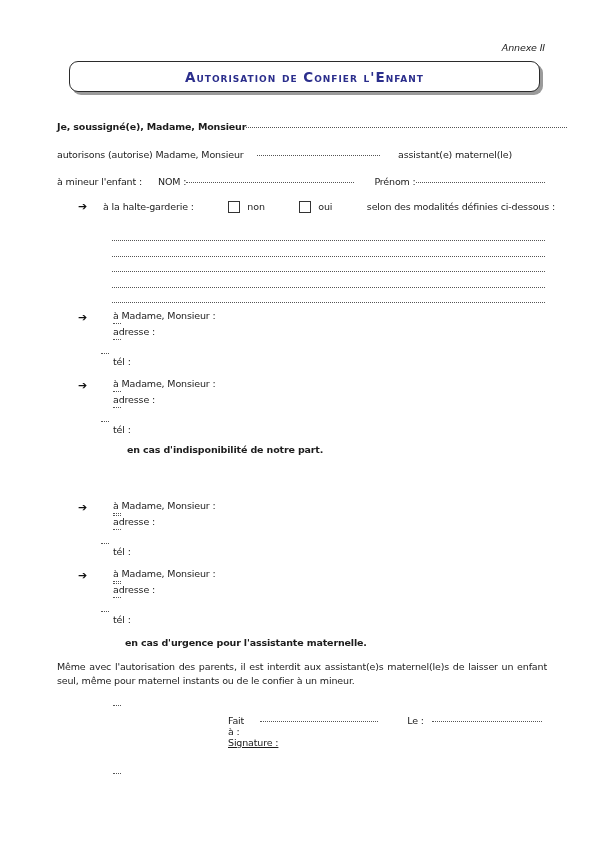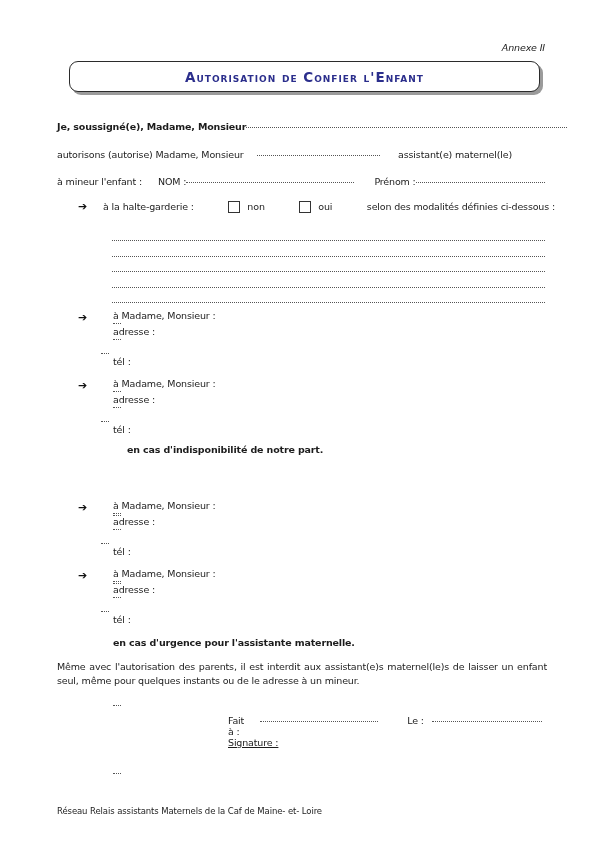--- a/index.html
+++ b/index.html
@@ -55,21 +55,21 @@
   .contact-block { left:78px; width:477px; }
   .contact-block .arrow { position:absolute; left:0; top:1px; }
   .cb-content { margin-left:35px; }
   .cb-content .row { height:16px;flex-direction:column; }
   .cb-content .cont { height:14px; }
   .cb-content .cont .dots { margin-left:-12px; }
   .tel-dots { flex:0 0 150px; }
   .b1 { top:310px; } .b2 { top:378px; } .b3 { top:500px; } .b4 { top:568px; }
 
   .note1 { top:444px; left:113px;margin-left:14px; }
-  .note2 { top:637px; left:113px; }
+  .note2 { top:637px; left:125px; }
 
   
   .legal { top:660px; left:57px; width:490px; text-align:justify; line-height:14.2px; }
 
   
   .faitle { top:715px; left:228px; width:312px; }
   .faitle .fait-dots { flex:0 0 118px; margin-left:16px; }
   .faitle .le-lbl { margin-left:29px; white-space:nowrap; }
   .faitle .le-dots { flex:0 0 110px; margin-left:8px; }
   .sig { top:737px; left:228px;text-decoration:underline; }
@@ -213,26 +213,25 @@
         </div>
       <div class="row">
           <span>tél :</span>
           <span class="dots tel-dots"></span>
         </div>
     </div>
   </div>
 
   <div class="abs bold note2">en cas d'urgence pour l'assistante maternelle.</div>
 
-  <div class="abs legal">Même avec l'autorisation des parents, il est interdit aux assistant(e)s maternel(le)s de laisser un enfant seul, même pour quelques instants ou de le adresse à un mineur.</div>
+  <div class="abs legal">Même avec l'autorisation des parents, il est interdit aux assistant(e)s maternel(le)s de laisser un enfant seul, même pour maternel instants ou de le confier à un mineur.</div>
 
   <div class="abs row faitle">
     <span>Fait à :</span>
     <span class="dots fait-dots"></span>
     <span class="le-lbl">Le :</span>
     <span class="dots le-dots"></span>
   </div>
 
   <div class="abs sig">Signature :</div>
 
-  <div class="abs footer">Réseau Relais assistants Maternels de la  Caf de Maine- et- Loire</div>
 
 </div>
 
 </body></html>

